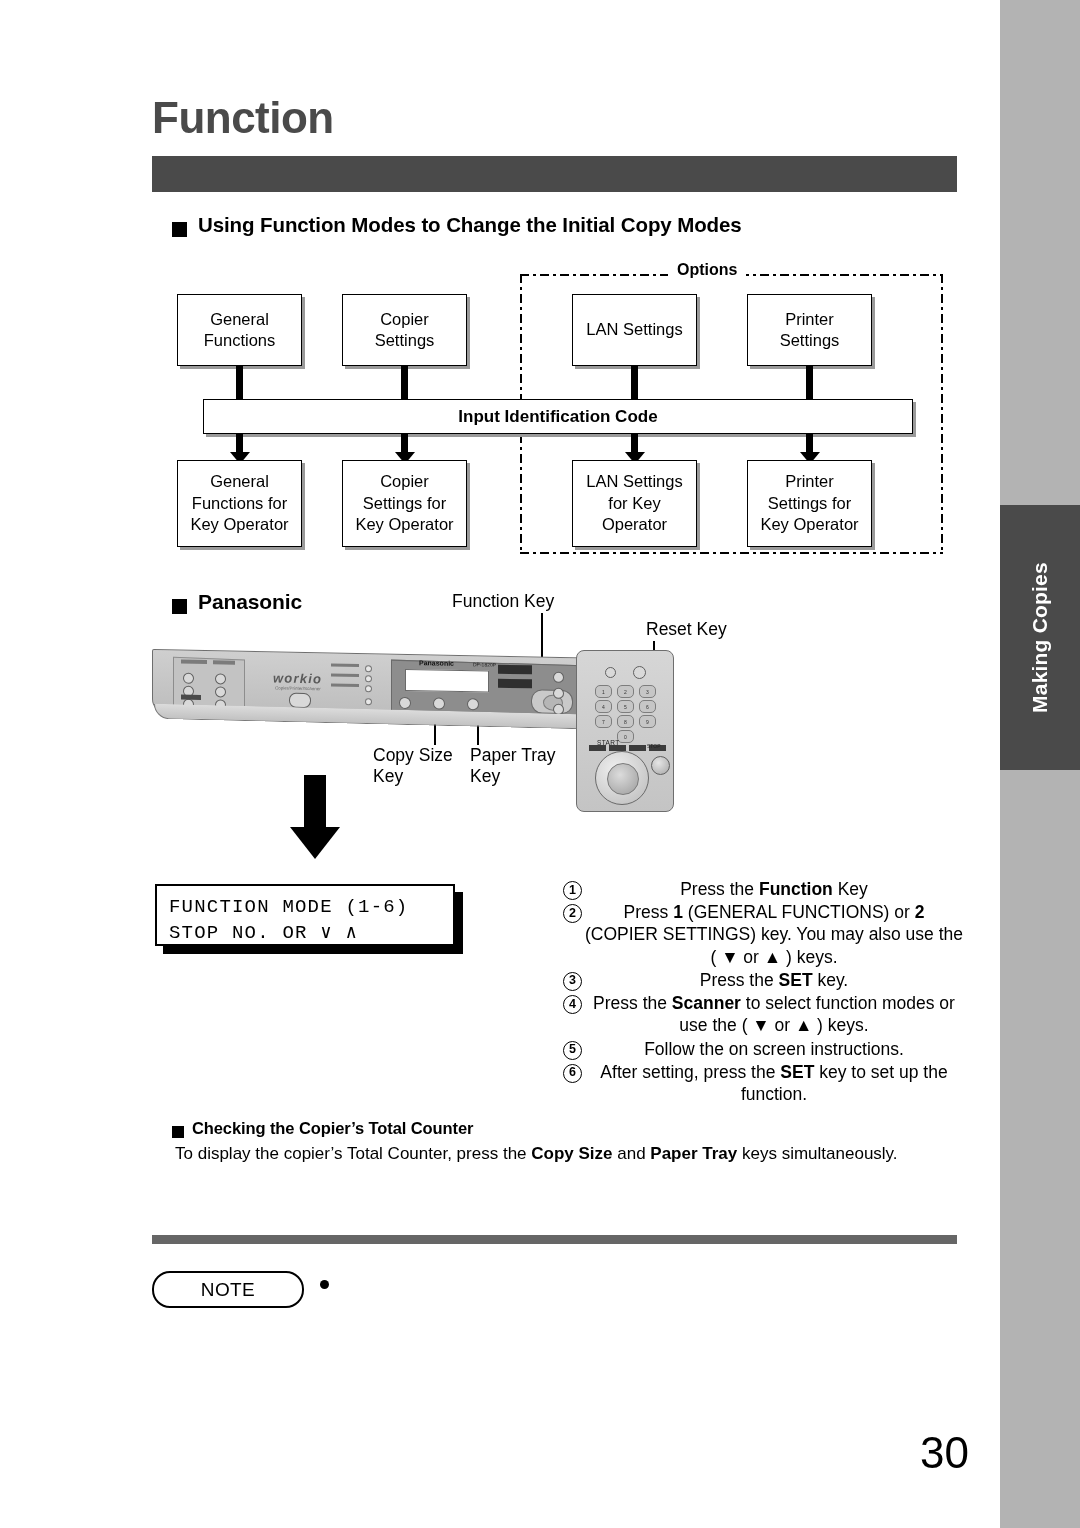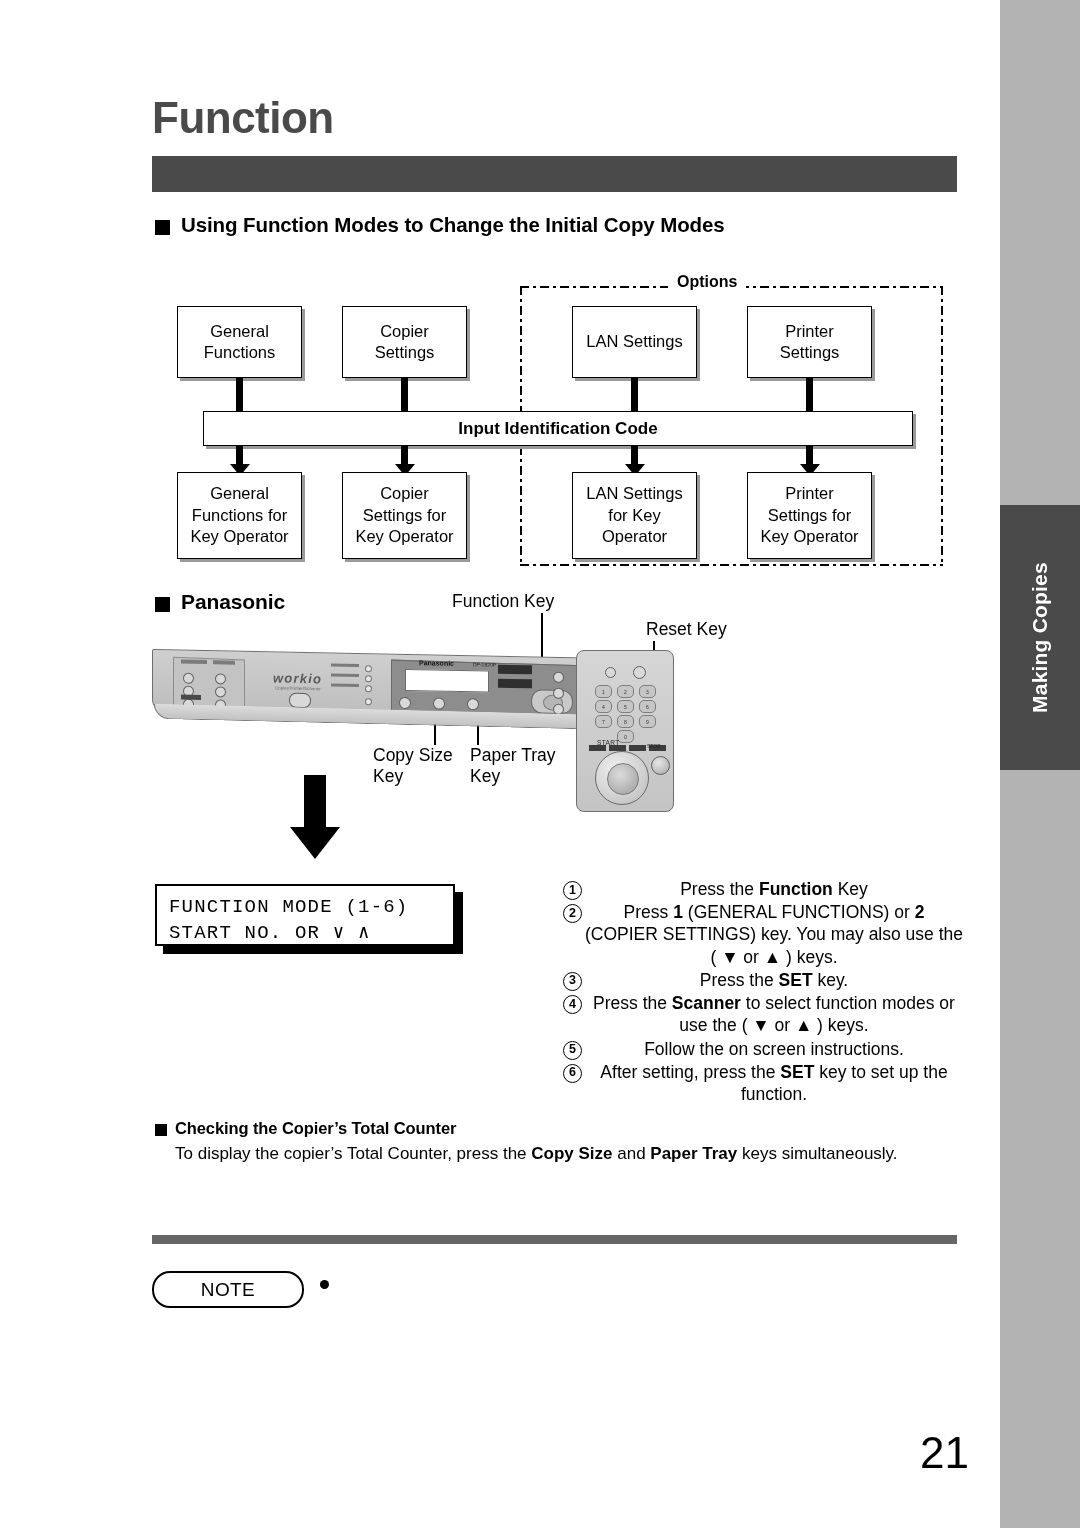--- a/index.html
+++ b/index.html
@@ -32,33 +32,33 @@
     position:absolute;left:152px;top:96px;
     font-size:44px;font-weight:bold;color:#4a4a4a;
     letter-spacing:-.5px;line-height:1;
   }
   .title-bar{
     position:absolute;left:152px;top:156px;width:805px;height:36px;
     background:#4a4a4a;
   }
 
   
-  .sq-heading{position:absolute;display:flex;align-items:center;}
+  .sq-heading{position:absolute;display:flex;align-items:flex-end;margin-left:17px;}
   .sq{display:inline-block;width:15px;height:15px;background:#000;
       margin-right:11px;margin-top:5px;flex:none;}
   .sq-heading .txt{font-size:20.5px;font-weight:bold;letter-spacing:-.1px;}
   .h-using{left:155px;top:213px;}
   .h-proc{left:155px;top:590px;}
   .h-proc .txt{font-size:21px;}
   .h-counter{left:155px;top:1119px;}
   .h-counter .txt{font-size:16.5px;}
   .h-counter .sq{width:12px;height:12px;margin-right:8px;margin-top:3px;}
 
   
-  .flow{position:absolute;left:155px;top:268px;width:800px;height:300px;}
+  .flow{position:absolute;left:155px;top:256px;width:800px;height:300px;}
   .options-frame{
     position:absolute;left:365px;top:18px;width:423px;height:280px;
     border:2px dashed #000;
     border-image:none;
   }
   
   .options-frame{
     border:none;
     background:
       repeating-linear-gradient(90deg,#000 0 9px,transparent 9px 13px,#000 13px 16px,transparent 16px 20px) top left/100% 2px no-repeat,
@@ -377,21 +377,21 @@
         </div>
       <div class="stoplbl">STOP</div>
       <div class="stopbtn"></div>
     </div>
   </div>
 
   <div class="bigarrow"></div>
 
   <div class="lcdbox">
     <div>FUNCTION MODE  (1-6)</div>
-    <div>START NO. OR ∨ ∧</div>
+    <div>STOP NO. OR ∨ ∧</div>
   </div>
 
   <div class="steps" id="steps">
       <div class="step">
         <span class="num">1</span>
         <span class="stxt">Press the <b>Function</b> Key</span>
       </div>
       <div class="step">
         <span class="num">2</span>
         <span class="stxt">Press <b>1</b> (GENERAL FUNCTIONS) or <b>2</b> (COPIER SETTINGS) key. You may also use the ( ▼ or ▲ ) keys.</span>
@@ -417,15 +417,15 @@
   <div class="sq-heading h-counter">
     <span class="sq"></span>
     <span class="txt">Checking the Copier’s Total Counter</span>
   </div>
   <div class="counter-body" id="counter-body">To display the copier’s Total Counter, press the <b>Copy Size</b> and <b>Paper Tray</b> keys simultaneously.</div>
 
   <div class="note-rule"></div>
   <div class="note-pill">NOTE</div>
   <div class="note-bullet"></div>
 
-  <div class="pageno">21</div>
+  <div class="pageno">30</div>
 
 </div>
 
 </body></html>

